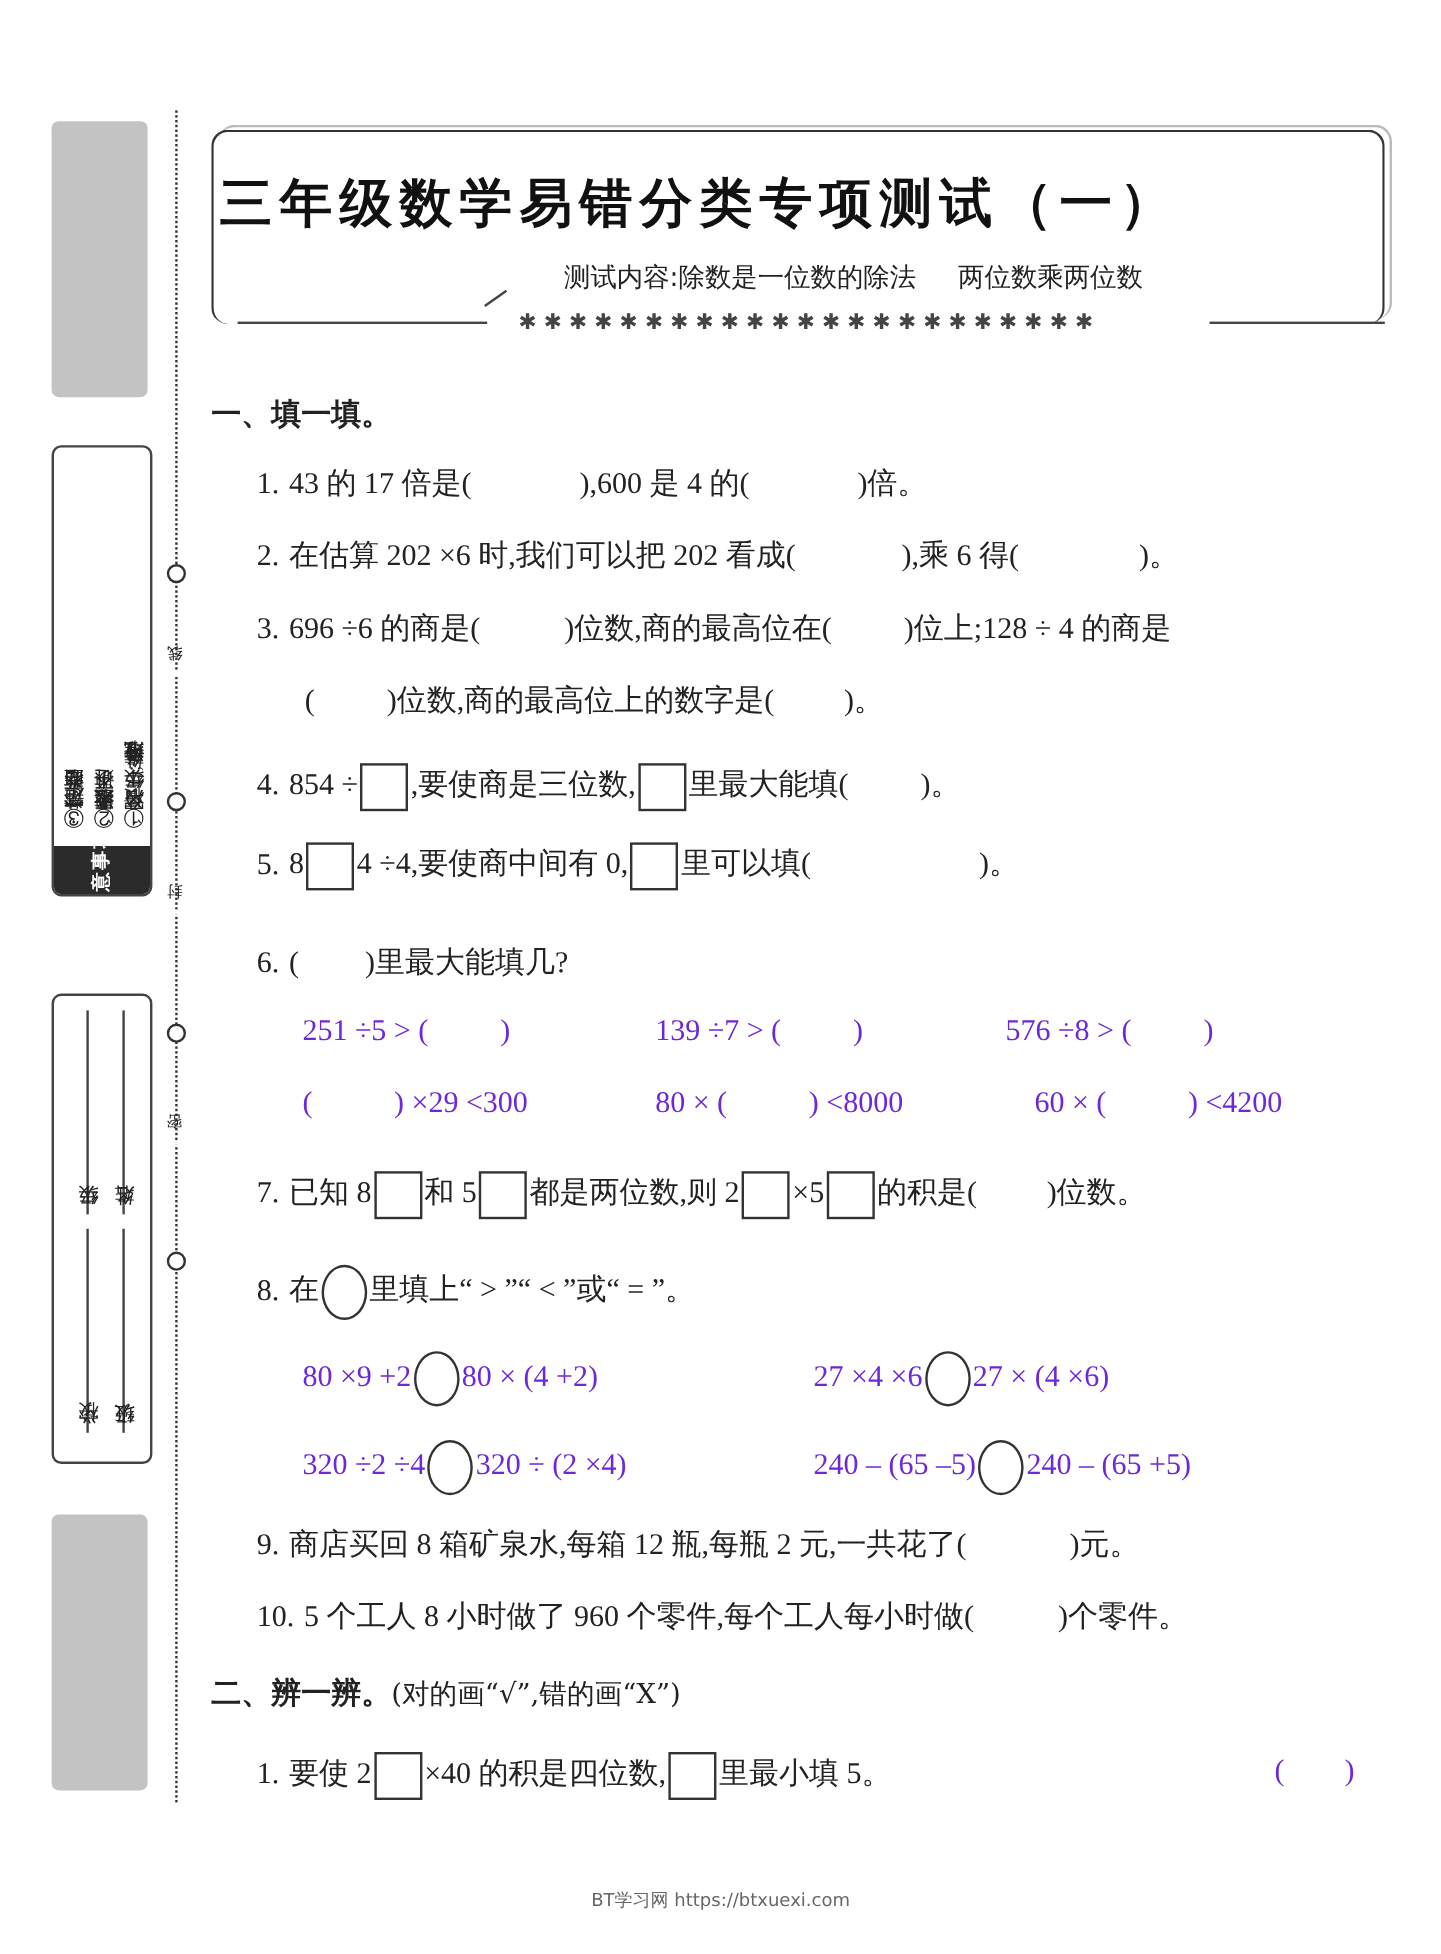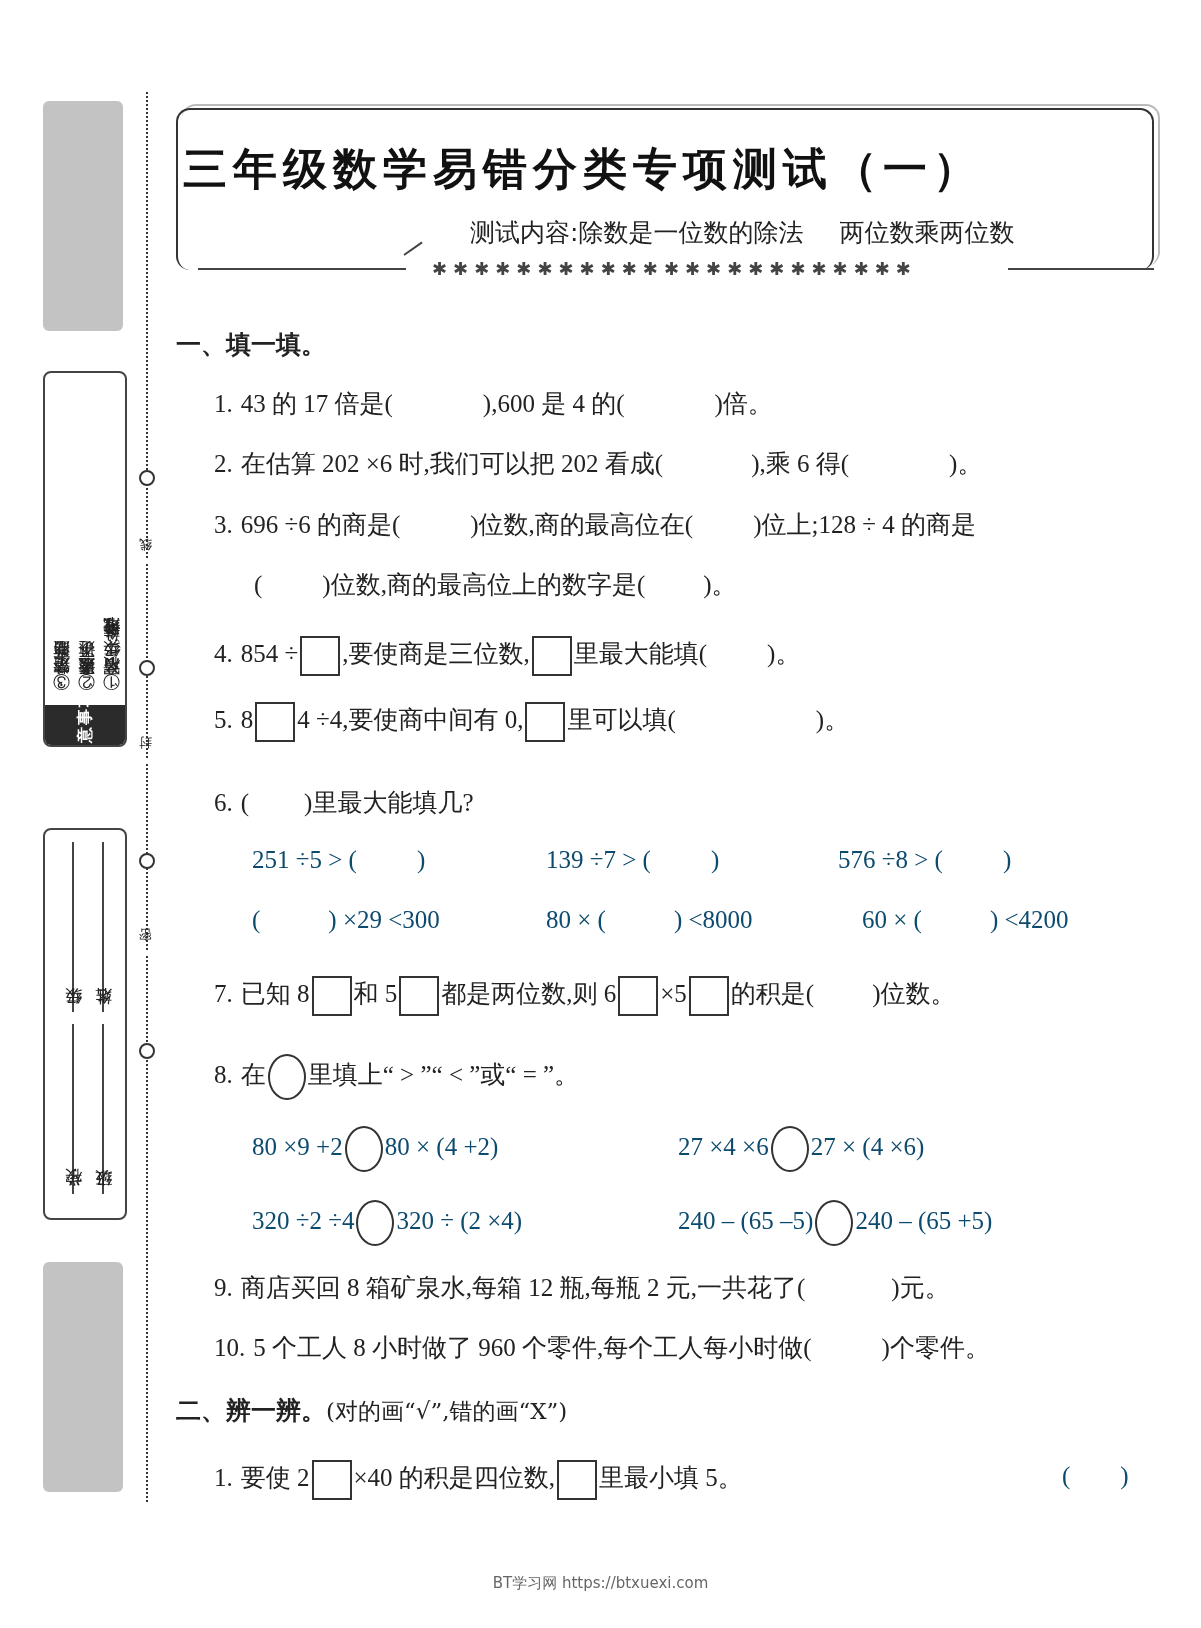--- a/index.html
+++ b/index.html
@@ -34,36 +34,36 @@
   .punch { position: absolute; left: 139px; width: 16px; height: 16px; border: 2px solid #333; border-radius: 50%; background: #fff; }
   .cut-label { position: absolute; left: 137px; font-size: 13px; background: #fff; writing-mode: vertical-rl; transform: rotate(180deg); padding: 2px 0; }
 
   
   .title-frame { position: absolute; left: 176px; top: 108px; width: 978px; height: 162px;
     border: 2px solid #333; border-radius: 14px; border-bottom: none; }
   .title-frame-shadow { position: absolute; left: 182px; top: 104px; width: 978px; height: 162px;
     border-top: 2px solid #bbb; border-right: 2px solid #bbb; border-radius: 14px; }
   .main-title { position: absolute; left: 176px; top: 140px; width: 814px; text-align: center;
     font-size: 44px; font-weight: bold; letter-spacing: 6px; font-family: "DejaVu Serif", serif; color: #111; }
-  .subtitle { position: absolute; left: 470px; top: 216px; font-size: 25px; font-family: "DejaVu Sans", sans-serif; color: #222; }
+  .subtitle { position: absolute; left: 470px; top: 216px; font-size: 22px; font-family: "DejaVu Sans", sans-serif; color: #222; }
   .subtitle span { margin-right: 28px; }
   .bottom-rule-left { position: absolute; left: 198px; top: 268px; width: 208px; border-top: 2px solid #444; }
   .bottom-rule-slant { position: absolute; left: 404px; top: 254px; width: 22px; border-top: 2px solid #444; transform: rotate(-35deg); transform-origin: left; }
   .bottom-rule-right { position: absolute; left: 1008px; top: 268px; width: 146px; border-top: 2px solid #444; }
   .stars { position: absolute; left: 432px; top: 258px; font-size: 18px; letter-spacing: 6px; color: #444; font-family: "DejaVu Sans", sans-serif; }
 
   
   .section-head { position: absolute; left: 176px; font-size: 25px; font-weight: bold; font-family: "DejaVu Sans", sans-serif; color: #222; }
   .section-head .note { font-weight: normal; font-family: "DejaVu Serif", serif; font-size: 23px; }
   .q { position: absolute; left: 214px; font-size: 25px; white-space: nowrap; line-height: 36px; color: #222; }
   .q .num { margin-right: 8px; }
   .blank { display: inline-block; }
   .box { display: inline-block; width: 40px; height: 40px; border: 2px solid #333; vertical-align: middle; margin: 0 2px; background: #fff; }
   .circ { display: inline-block; width: 38px; height: 46px; border: 2px solid #333; border-radius: 50%; vertical-align: middle; margin: 0 2px; }
-  .row3 { position: absolute; font-size: 25px; white-space: nowrap; color: #0c4a6e; }
+  .row3 { position: absolute; font-size: 25px; white-space: nowrap; color: #6d28d9; }
 
   .footer { position: absolute; left: 0; width: 1201px; top: 1574px; text-align: center;
     font-family: "DejaVu Sans", sans-serif; font-size: 15px; color: #666; }
 </style>
 </head>
 <body>
 
 <div class="gray-block" id="gray-top"></div>
 
 <div class="notice-box">
@@ -145,21 +145,21 @@
   <span class="num">6.</span><span>(</span><span class="blank" style="width:55px"></span><span>)里最大能填几?</span>
 </div>
 <div class="row3" style="top:846px; left:252px"><span>251 ÷5 &gt; (</span><span class="blank" style="width:60px"></span><span>)</span></div>
 <div class="row3" style="top:846px; left:546px"><span>139 ÷7 &gt; (</span><span class="blank" style="width:60px"></span><span>)</span></div>
 <div class="row3" style="top:846px; left:838px"><span>576 ÷8 &gt; (</span><span class="blank" style="width:60px"></span><span>)</span></div>
 <div class="row3" style="top:906px; left:252px"><span>(</span><span class="blank" style="width:68px"></span><span>) ×29 &lt;300</span></div>
 <div class="row3" style="top:906px; left:546px"><span>80 × (</span><span class="blank" style="width:68px"></span><span>) &lt;8000</span></div>
 <div class="row3" style="top:906px; left:862px"><span>60 × (</span><span class="blank" style="width:68px"></span><span>) &lt;4200</span></div>
 
 <div class="q" style="top:976px">
-  <span class="num">7.</span><span>已知 8</span><span class="box"></span><span>和 5</span><span class="box"></span><span>都是两位数,则 6</span><span class="box"></span><span>×5</span><span class="box"></span><span>的积是(</span><span class="blank" style="width:58px"></span><span>)位数。</span>
+  <span class="num">7.</span><span>已知 8</span><span class="box"></span><span>和 5</span><span class="box"></span><span>都是两位数,则 2</span><span class="box"></span><span>×5</span><span class="box"></span><span>的积是(</span><span class="blank" style="width:58px"></span><span>)位数。</span>
 </div>
 
 <div class="q" style="top:1054px">
   <span class="num">8.</span><span>在</span><span class="circ"></span><span>里填上“ &gt; ”“ &lt; ”或“ = ”。</span>
 </div>
 <div class="row3" style="top:1126px; left:252px"><span>80 ×9 +2</span><span class="circ"></span><span>80 × (4 +2)</span></div>
 <div class="row3" style="top:1126px; left:678px"><span>27 ×4 ×6</span><span class="circ"></span><span>27 × (4 ×6)</span></div>
 <div class="row3" style="top:1200px; left:252px"><span>320 ÷2 ÷4</span><span class="circ"></span><span>320 ÷ (2 ×4)</span></div>
 <div class="row3" style="top:1200px; left:678px"><span>240 – (65 –5)</span><span class="circ"></span><span>240 – (65 +5)</span></div>
 

